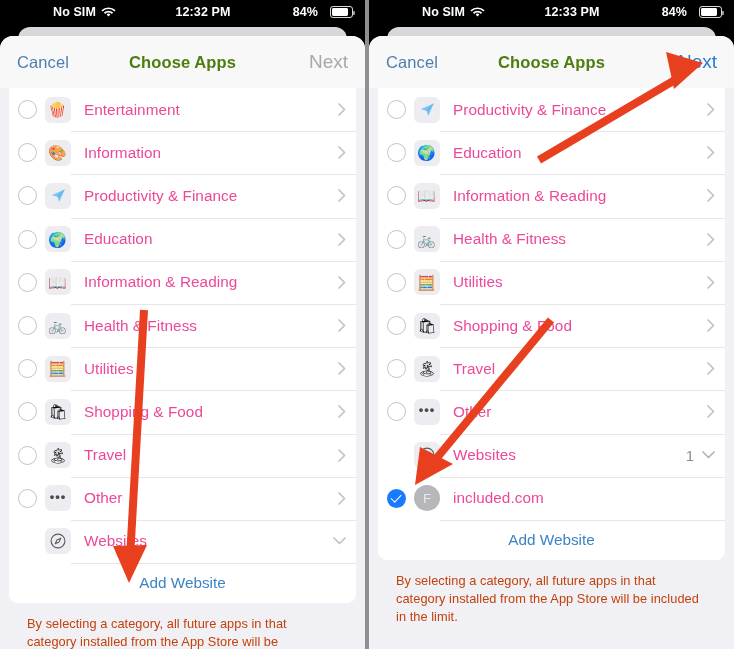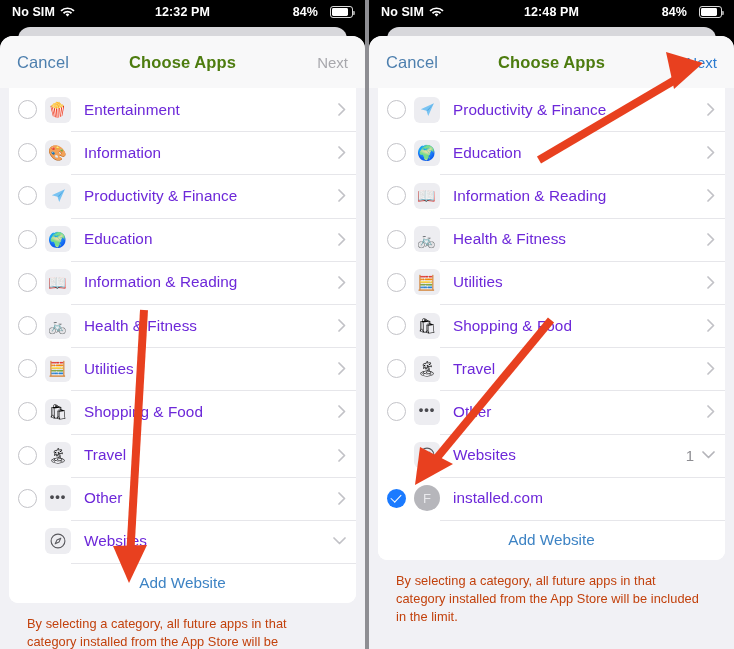--- a/index.html
+++ b/index.html
@@ -19,20 +19,21 @@
     height: 649px;
     background: #8e8e93;
   }
 
   .phone {
     position: relative;
     width: 365px;
     height: 649px;
     background: #000000;
     overflow: hidden;
+    padding-left: 41px;
   }
   .phone.right { margin-left: 4px; }
 
   
   .statusbar {
     position: relative;
     height: 24px;
     background: #000000;
     color: #ffffff;
     display: flex;
@@ -127,21 +128,21 @@
     left: 0; right: 0;
     text-align: center;
     font-size: 16.5px;
     font-weight: 700;
     color: #4d7c0f;
     letter-spacing: .1px;
     pointer-events: none;
   }
   .nav-next {
     margin-left: auto;
-    font-size: 15px;
+    font-size: 19px;
     color: #a8a8ad;
     position: relative;
     z-index: 3;
   }
   .nav-next.active { color: #2a7ad0; }
 
   
   .list-scroll {
     flex: 1 1 auto;
     overflow: hidden;
@@ -226,21 +227,21 @@
     display: flex;
     align-items: center;
     justify-content: center;
     font-size: 13px;
     font-weight: 400;
   }
 
   .row-label {
     margin-left: 13px;
     font-size: 15.3px;
-    color: #6d28d9;
+    color: #ec4899;
     letter-spacing: .05px;
     white-space: nowrap;
   }
 
   .row-right {
     margin-left: auto;
     display: flex;
     align-items: center;
     gap: 8px;
     color: #b4b4b9;
@@ -474,21 +475,21 @@
 
     <div class="statusbar">
       <div class="sb-left">
         <span>No SIM</span>
         <svg class="wifi-ico" width="15" height="11" viewBox="0 0 15 11">
           <path d="M7.5 9.6 5.6 7.5a2.8 2.8 0 0 1 3.8 0z" fill="#fff"></path>
           <path d="M7.5 5.6a5 5 0 0 0-3.4 1.3L2.9 5.6a6.8 6.8 0 0 1 9.2 0l-1.2 1.3a5 5 0 0 0-3.4-1.3z" fill="#fff"></path>
           <path d="M7.5 2.1a8.6 8.6 0 0 0-5.9 2.3L.4 3.2a10.4 10.4 0 0 1 14.2 0l-1.2 1.2a8.6 8.6 0 0 0-5.9-2.3z" fill="#fff"></path>
         </svg>
       </div>
-      <div class="sb-time">12:48 PM</div>
+      <div class="sb-time">12:33 PM</div>
       <div class="sb-right">
         <span>84%</span>
         <span class="batt">
             <i></i>
           </span>
       </div>
     </div>
 
     <div class="sheet-back"></div>
 
@@ -608,21 +609,21 @@
               <span class="row-count">1</span>
               <svg class="chev" width="13" height="8" viewBox="0 0 13 8">
                   <path d="M1 1l5.5 5.5L12 1" fill="none" stroke="#b4b4b9" stroke-width="1.7" stroke-linecap="round" stroke-linejoin="round"></path>
                 </svg>
             </span>
           </div>
 
           <div class="row">
             <span class="radio checked"></span>
             <span class="avatar">F</span>
-            <span class="row-label">installed.com</span>
+            <span class="row-label">included.com</span>
           </div>
 
           <div class="add-row">
             <span>Add Website</span>
           </div>
         </div>
 
         <div class="footnote">By selecting a category, all future apps in that category installed from the App Store will be included in the limit.</div>
       </div>
     </div>

